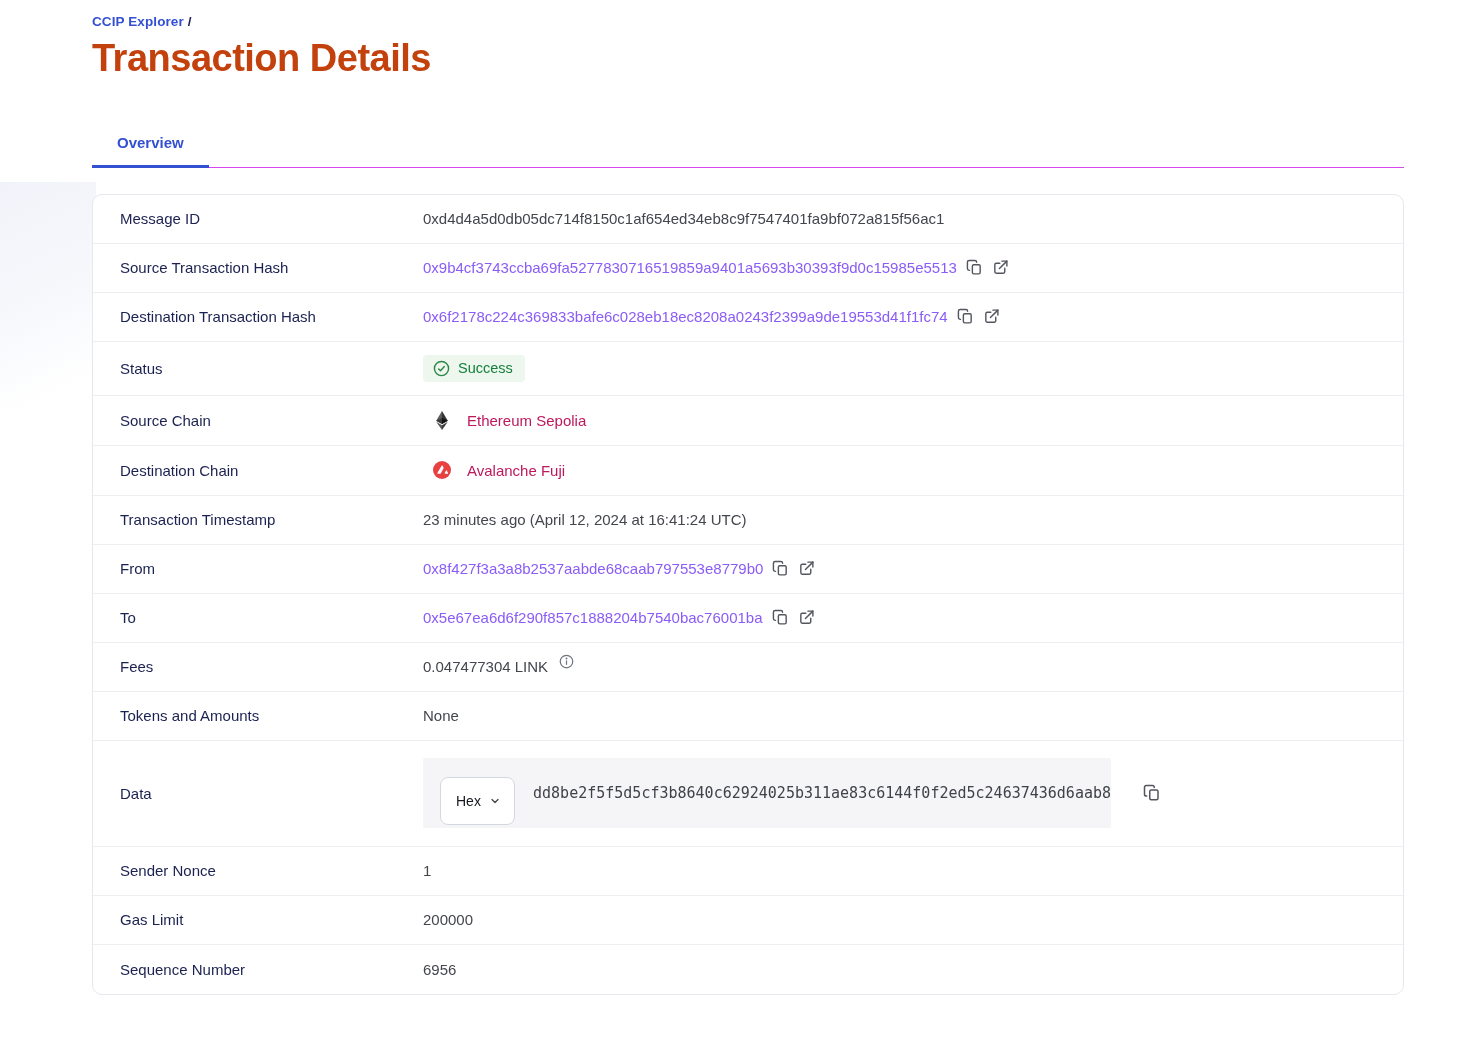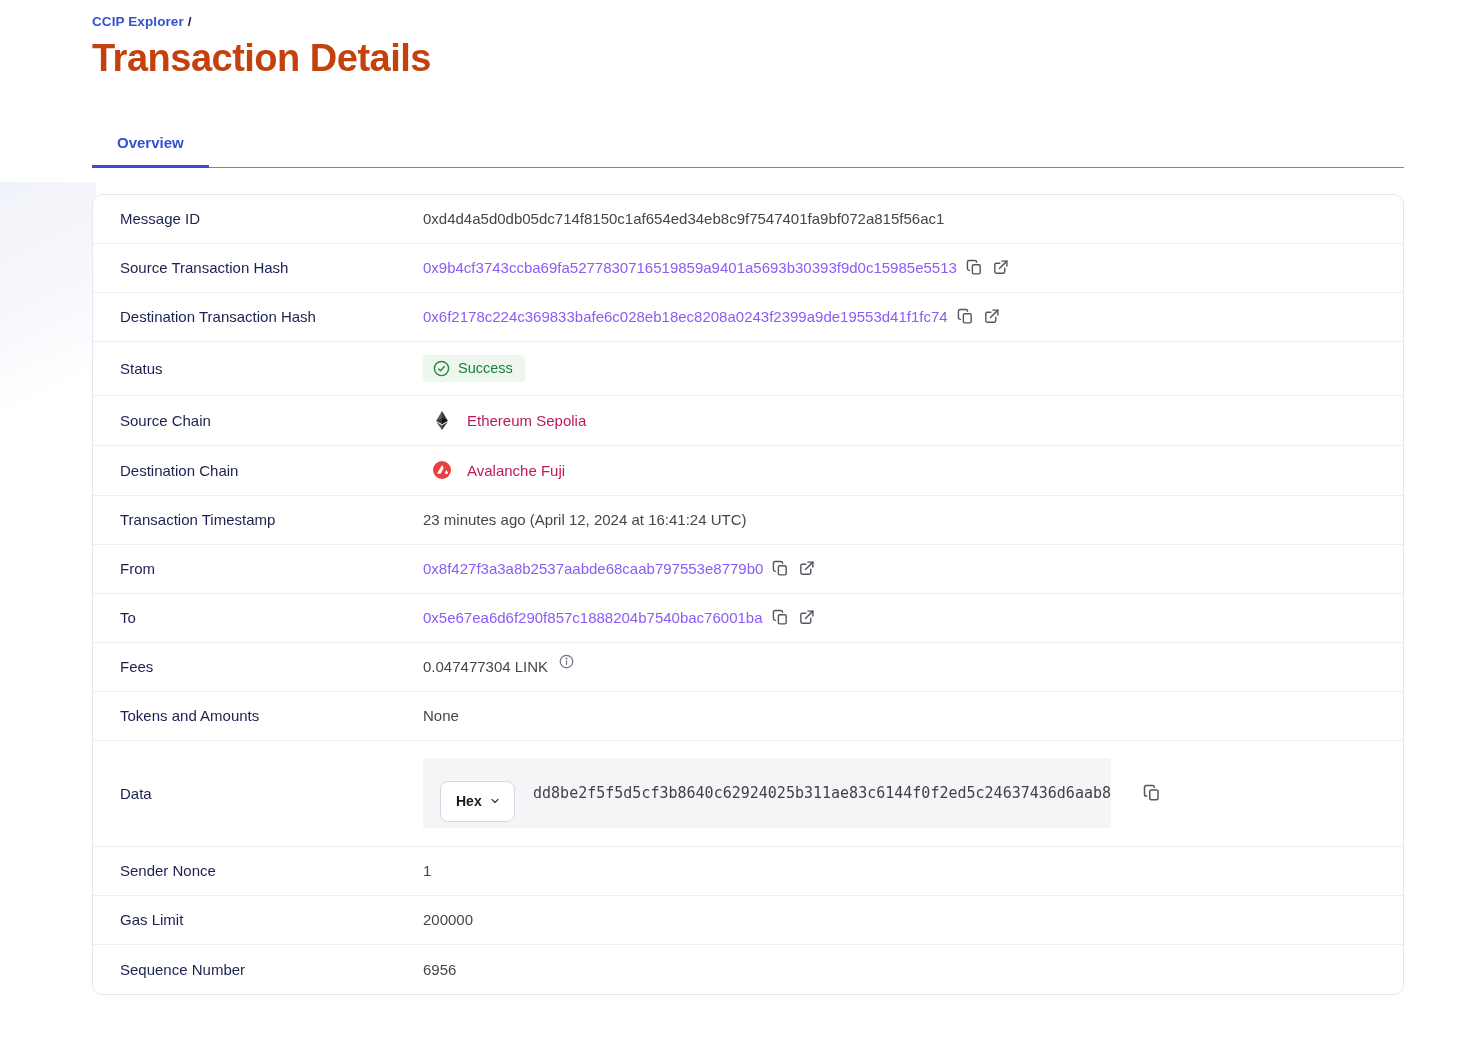--- a/index.html
+++ b/index.html
@@ -97,26 +97,26 @@
   
   .data-box {
     display: flex; align-items: center;
     width: 688px; height: 70px;
     background: #f5f5f8;
     border-radius: 2px;
     padding-left: 17px;
   }
   .hex-select {
     display: flex; align-items: center; justify-content: space-between;
-    width: 105px; height: 41px;
+    width: 105px; height: 48px;
     padding: 0 13px 0 15px;
     background: #ffffff;
     border: 1px solid #d4d8e1;
     border-radius: 8px;
-    font-size: 14px; font-weight: 700; color: #16181d;
+    font-size: 14px; font-weight: 400; color: #16181d;
     cursor: pointer;
     margin-top: 16px;
   }
   .data-hex {
     margin-left: 18px;
     font-family: "DejaVu Sans Mono", monospace;
     font-size: 15px; color: #3f4249;
     white-space: nowrap;
   }
   .data-copy { margin-left: 23px; }

